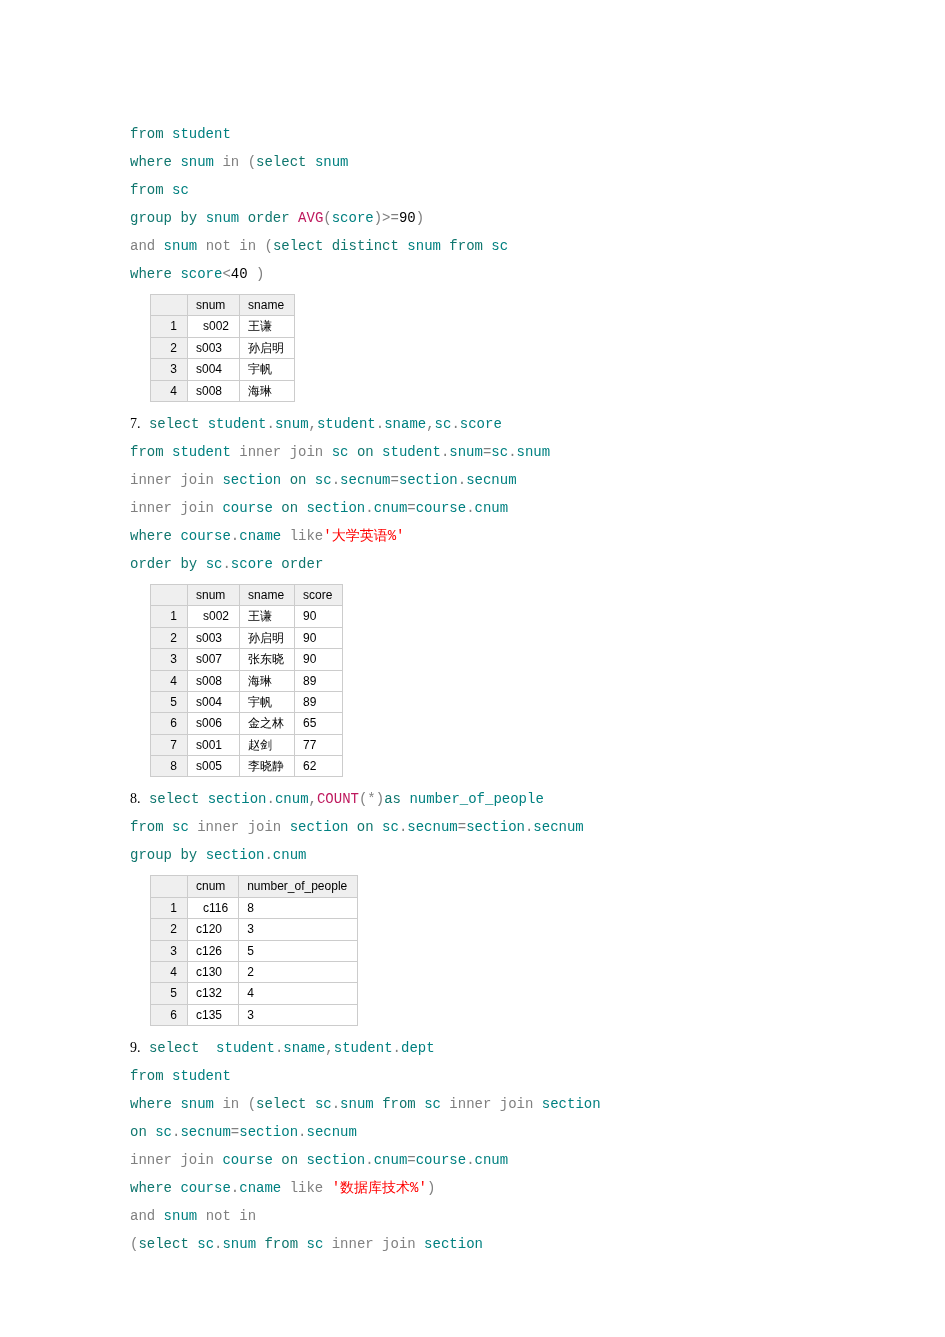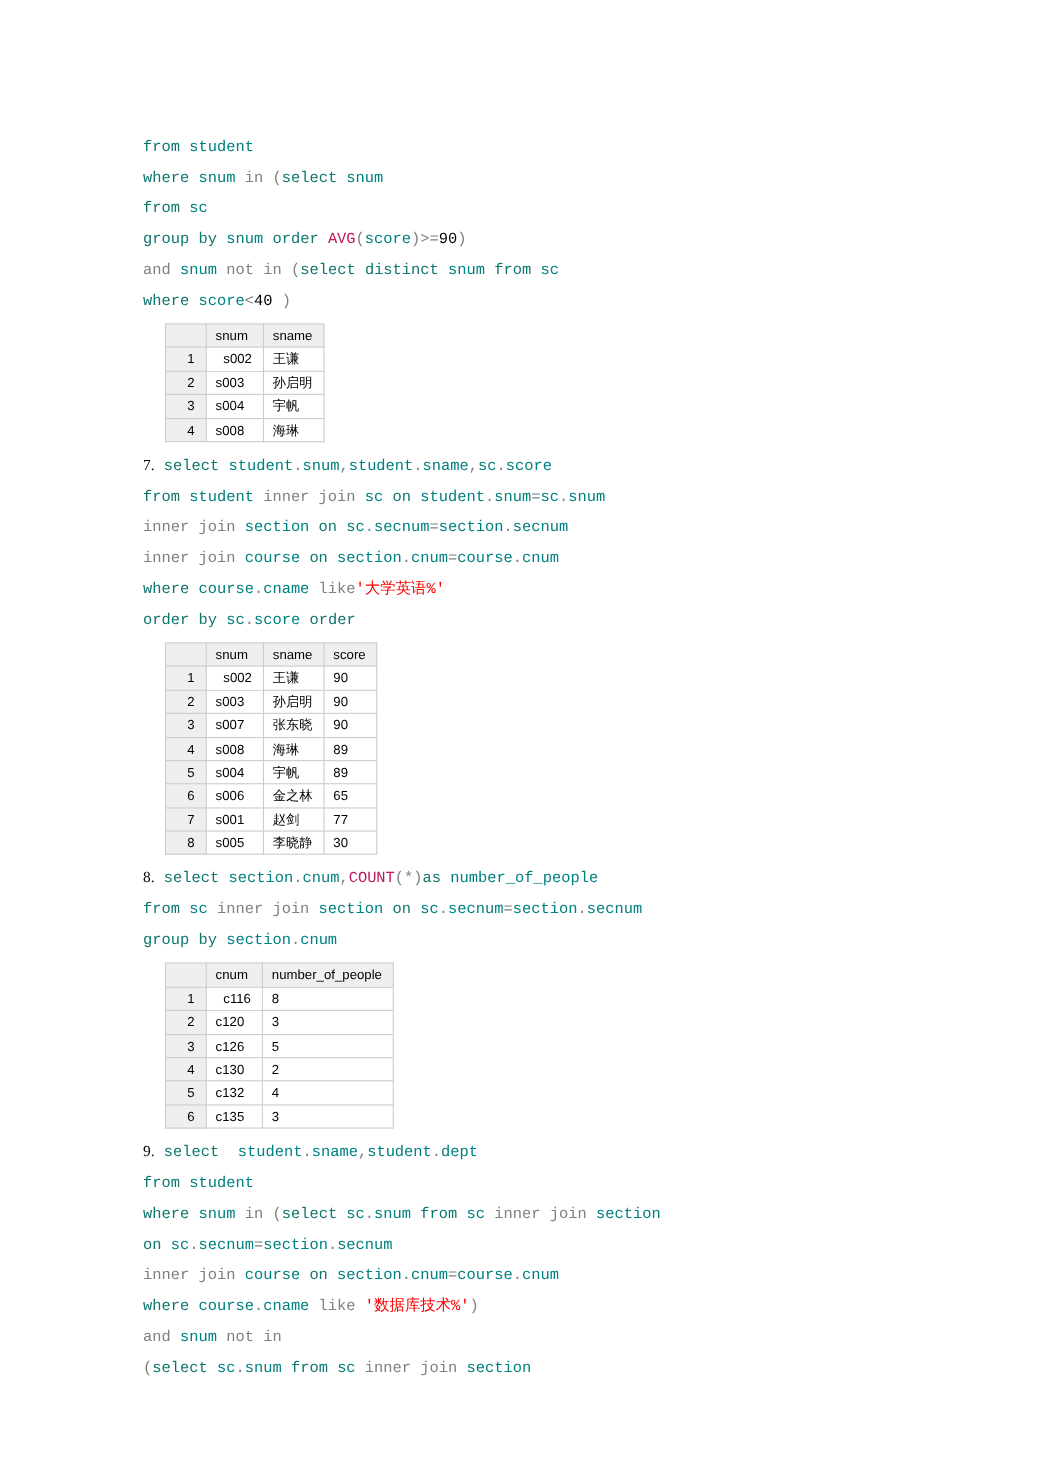--- a/index.html
+++ b/index.html
@@ -154,21 +154,21 @@
   <tr>
         <td class="idx">7</td>
         <td>s001</td>
         <td>赵剑</td>
         <td>77</td>
       </tr>
   <tr>
         <td class="idx">8</td>
         <td>s005</td>
         <td>李晓静</td>
-        <td>30</td>
+        <td>62</td>
       </tr>
 </tbody>
   </table>
 
 <div class="code-line"><span class="kw-black">8.</span><span class="kw-blue"> select</span><span class="kw-teal"> section</span><span class="kw-gray">.</span><span class="kw-teal">cnum</span><span class="kw-gray">,</span><span class="kw-magenta">COUNT</span><span class="kw-gray">(*)</span><span class="kw-blue">as</span><span class="kw-teal"> number_of_people</span></div>
 <div class="code-line"><span class="kw-blue">from</span><span class="kw-teal"> sc </span><span class="kw-gray">inner</span><span class="kw-gray"> join</span><span class="kw-teal"> section</span><span class="kw-blue"> on</span><span class="kw-teal"> sc</span><span class="kw-gray">.</span><span class="kw-teal">secnum</span><span class="kw-gray">=</span><span class="kw-teal">section</span><span class="kw-gray">.</span><span class="kw-teal">secnum</span></div>
 <div class="code-line"><span class="kw-blue">group</span><span class="kw-blue"> by</span><span class="kw-teal"> section</span><span class="kw-gray">.</span><span class="kw-teal">cnum</span></div>
 
 <table class="result">
   <tbody>

